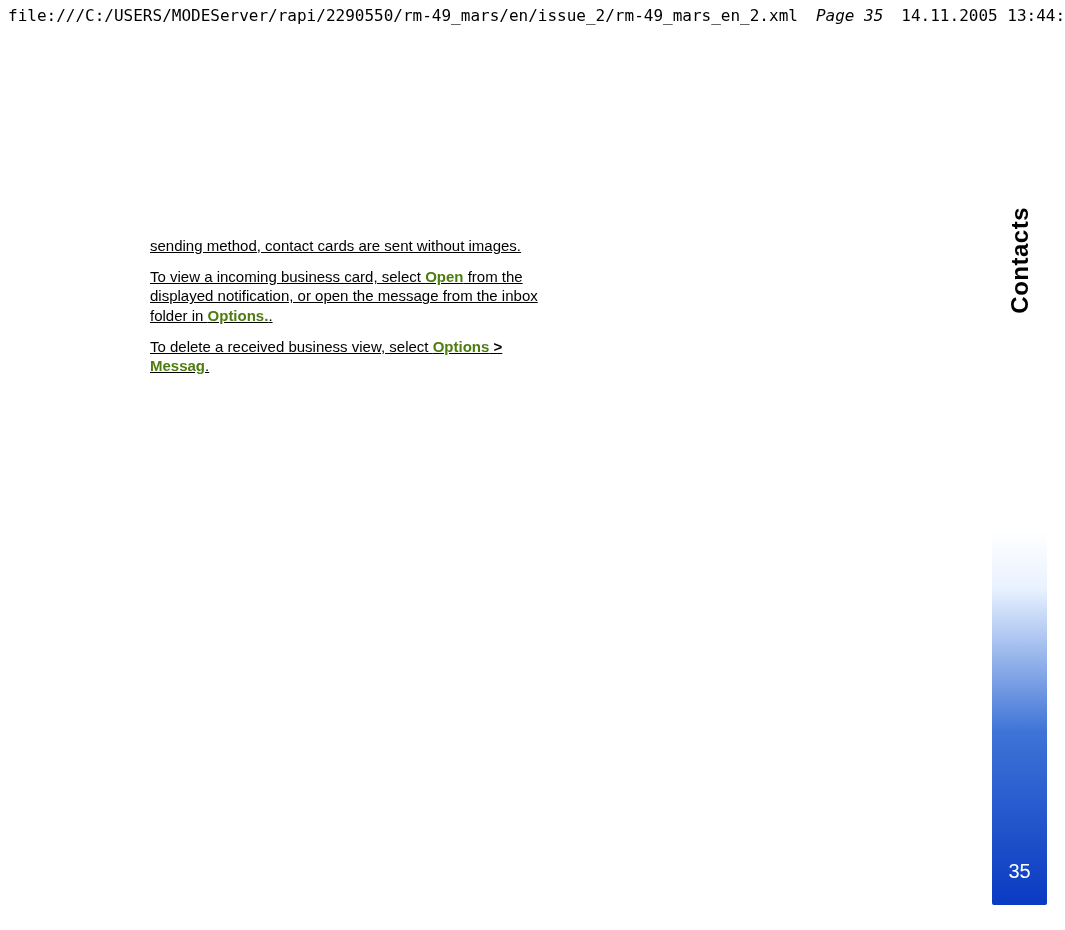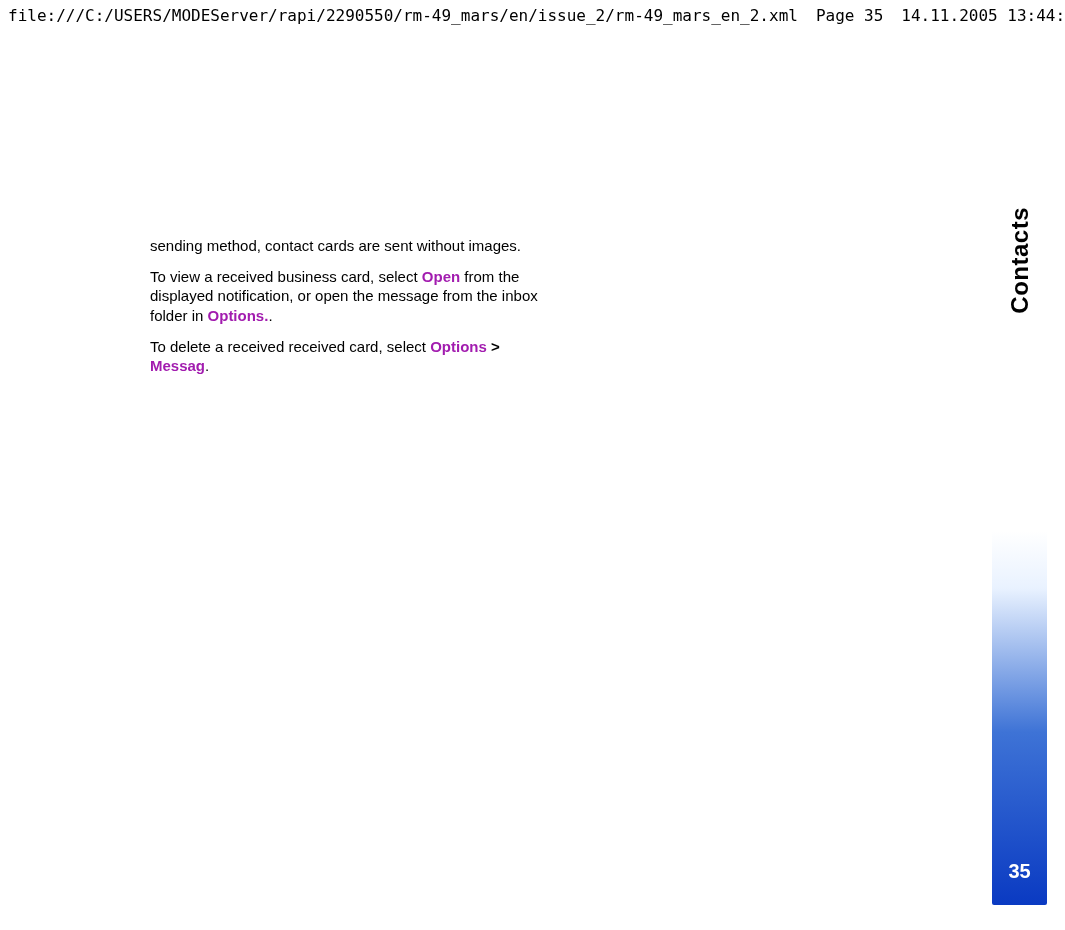--- a/index.html
+++ b/index.html
@@ -1,55 +1,55 @@
 <!DOCTYPE html>
 <html><head>
 <meta charset="utf-8">
 <style>
   * { margin: 0; padding: 0; box-sizing: border-box; }
   html, body { width: 1065px; height: 930px; background: #fff; font-family: Arial, Helvetica, sans-serif; overflow: hidden; }
   .page { position: relative; width: 1065px; height: 930px; }
   .header { position: absolute; top: 0; left: 0; right: 0; padding: 6px 8px 6px 8px; display: flex; align-items: baseline; font-family: "DejaVu Sans Mono", "Lucida Console", Consolas, monospace; font-size: 16px; color: #000; }
   .header .path { flex: 0 0 auto; white-space: nowrap; }
   .header .gap1 { flex: 1 1 auto; }
-  .header .page-num { flex: 0 0 auto; padding: 0 18px 0 18px; white-space: nowrap; }
+  .header .page-num { flex: 0 0 auto; padding: 0 18px 0 18px; white-space: nowrap; font-style: italic; }
   .header .ts { flex: 0 0 auto; white-space: nowrap; }
 
-  .content { position: absolute; left: 150px; top: 236px; width: 405px; color: #000; font-size: 15px; line-height: 1.28; }
+  .content { position: absolute; left: 150px; top: 236px; width: 405px; color: #000; font-size: 15px; line-height: 1.28; text-decoration: underline; }
   .content p { margin: 0 0 12px 0; }
-  .ui { color: #a21caf; font-weight: bold; }
+  .ui { color: #4d7c0f; font-weight: bold; }
   .blk { font-weight: bold; }
 
   .side-tab { position: absolute; right: 18px; top: 185px; width: 55px; height: 720px; background: linear-gradient(to bottom, #ffffff 0%, #ffffff 48%, #e9f2ff 56%, #3e73d6 76%, #0a3ac2 100%); border-radius: 2px; }
   .side-label { position: absolute; top: 22px; left: 0; right: 0; display: flex; justify-content: center; }
   .side-label span { writing-mode: vertical-rl; transform: rotate(180deg); font-family: Arial, Helvetica, sans-serif; font-weight: bold; font-size: 24px; color: #000; letter-spacing: 0.5px; }
-  .side-num { position: absolute; bottom: 22px; left: 0; right: 0; text-align: center; color: #fff; font-weight: bold; font-size: 20px; }
+  .side-num { position: absolute; bottom: 22px; left: 0; right: 0; text-align: center; color: #fff; font-weight: normal; font-size: 20px; }
 </style>
 </head>
 <body>
 
 <div class="page">
   <div class="header">
     <span class="path">file:///C:/USERS/MODEServer/rapi/2290550/rm-49_mars/en/issue_2/rm-49_mars_en_2.xml</span>
     <span class="gap1"></span>
     <span class="page-num">Page 35</span>
     <span class="ts">14.11.2005 13:44:58</span>
   </div>
 
   <div class="content">
     <p>sending method, contact cards are sent without images.</p>
 
     <p>
-      <span>To view a received business card, select </span><span class="ui">Open</span><span> from the displayed notification, or open the message from the inbox folder in </span><span class="ui">Options.</span><span>.</span>
+      <span>To view a incoming business card, select </span><span class="ui">Open</span><span> from the displayed notification, or open the message from the inbox folder in </span><span class="ui">Options.</span><span>.</span>
     </p>
 
 
 
     <p>
-      <span>To delete a received received card, select </span><span class="ui">Options</span><span class="blk"> &gt; </span><span class="ui">Messag</span><span>.</span>
+      <span>To delete a received business view, select </span><span class="ui">Options</span><span class="blk"> &gt; </span><span class="ui">Messag</span><span>.</span>
     </p>
   </div>
 
   <div class="side-tab">
     <div class="side-label">
         <span>Contacts</span>
       </div>
     <div class="side-num">35</div>
   </div>
 </div>

